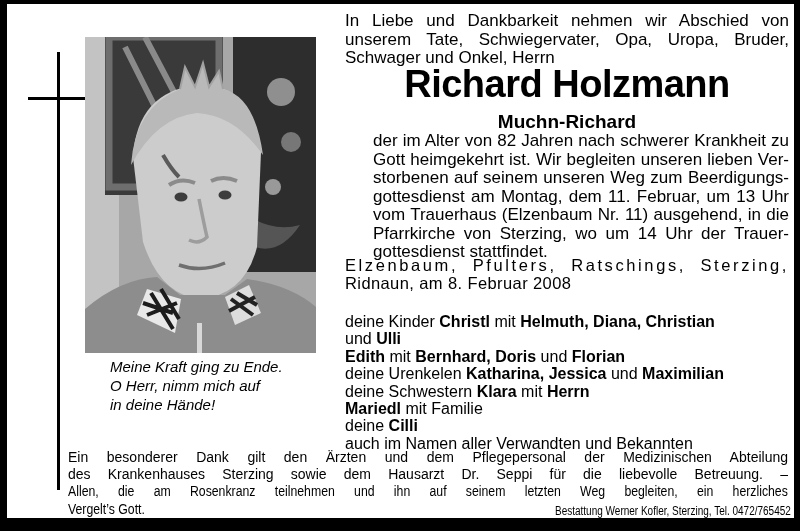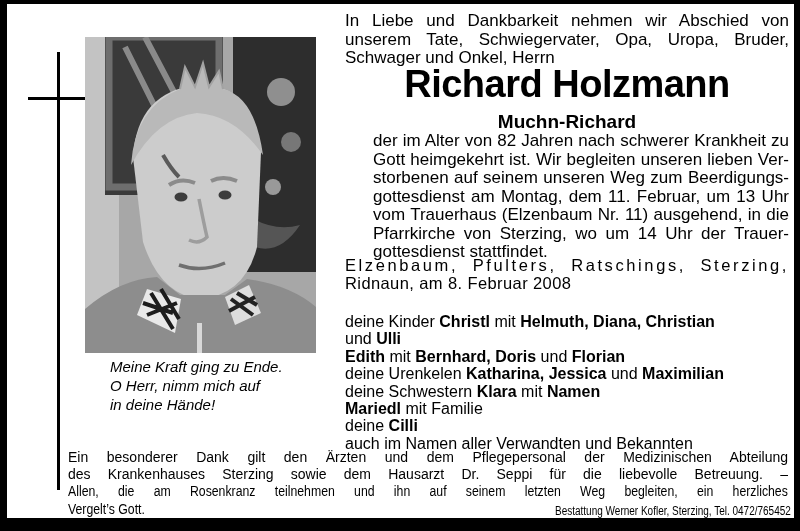--- a/index.html
+++ b/index.html
@@ -113,21 +113,21 @@
       </div>
     <div class="places">
         <div>Elzenbaum, Pfulters, Ratschings, Sterzing,</div>
         <div>Ridnaun, am 8. Februar 2008</div>
       </div>
     <div class="mourners">
         <div><span>deine Kinder </span><span class="b">Christl</span><span> mit </span><span class="b">Helmuth, Diana, Christian</span></div>
         <div><span>und </span><span class="b">Ulli</span></div>
         <div><span class="b">Edith</span><span> mit </span><span class="b">Bernhard, Doris</span><span> und </span><span class="b">Florian</span></div>
         <div><span>deine Urenkelen </span><span class="b">Katharina, Jessica</span><span> und </span><span class="b">Maximilian</span></div>
-        <div><span>deine Schwestern </span><span class="b">Klara</span><span> mit </span><span class="b">Namen</span></div>
+        <div><span>deine Schwestern </span><span class="b">Klara</span><span> mit </span><span class="b">Herrn</span></div>
         <div><span class="b">Mariedl</span><span> mit Familie</span></div>
         <div><span>deine </span><span class="b">Cilli</span></div>
         <div><span>auch im Namen aller Verwandten und Bekannten</span></div>
       </div>
   </div>
 
   <div class="thanks">
     <div>
         <div class="jl">Ein besonderer Dank gilt den Ärzten und dem Pflegepersonal der Medizinischen Abteilung</div>
         <div class="jl">des Krankenhauses Sterzing sowie dem Hausarzt Dr. Seppi für die liebevolle Betreuung. –</div>

